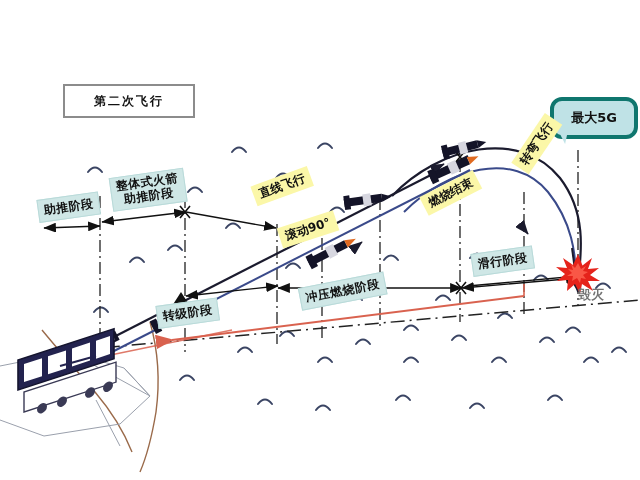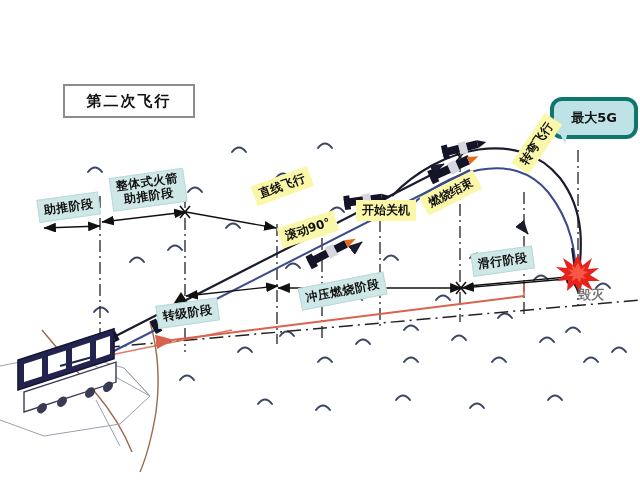--- a/index.html
+++ b/index.html
@@ -14,21 +14,21 @@
   
   .teal{background:#cfe7e6;border:1px solid #b9dad9;padding:2px 5px;
         font-size:12px;font-weight:bold;letter-spacing:.5px;}
   
   .yellow{background:#fbf7a8;padding:2px 6px;font-size:12px;font-weight:bold;}
   .plain{font-size:12px;font-weight:bold;color:#737373;}
 
   #title-box{position:absolute;left:63px;top:84px;width:128px;height:30px;
       border:2px solid #8c8c8c;background:#fff;
       display:flex;align-items:center;justify-content:center;
-      font-size:15px;font-weight:bold;color:#111;letter-spacing:2px;}
+      font-size:12px;font-weight:bold;color:#111;letter-spacing:2px;}
 
   #callout{position:absolute;left:550px;top:97px;width:80px;height:34px;
       background:#bfe2e6;border:4px solid #0f766e;border-radius:12px;
       display:flex;align-items:center;justify-content:center;
       font-size:13px;font-weight:bold;color:#111;}
   #callout-tail{position:absolute;left:546px;top:126px;width:0;height:0;
       border-left:8px solid transparent;border-right:13px solid #bfe2e6;
       border-bottom:16px solid transparent;transform:rotate(12deg);}
 
   .rot-11{transform:rotate(-11deg);transform-origin:left center;}
@@ -244,20 +244,19 @@
   <div class="lbl teal rot-8" style="left:157px;top:306px;">转级阶段</div>
 
   <div class="lbl teal rot-11" style="left:300px;top:288px;">冲压燃烧阶段</div>
 
   <div class="lbl teal rot-8" style="left:472px;top:254px;">滑行阶段</div>
 
   <div class="lbl yellow rot-20" style="left:254px;top:186px;">直线飞行</div>
 
   <div class="lbl yellow rot-18" style="left:280px;top:228px;">滚动90°</div>
 
-  <div class="lbl yellow" style="left:356px;top:200px;">开始关机</div>
 
   <div class="lbl yellow rot-27" style="left:424px;top:196px;">燃烧结束</div>
 
   <div class="lbl yellow rot-56" style="left:520px;top:158px;">转弯飞行</div>
 
   <div class="lbl plain" style="left:578px;top:286px;font-size:13px;">毁灭</div>
 </div>
 
 </body></html>

